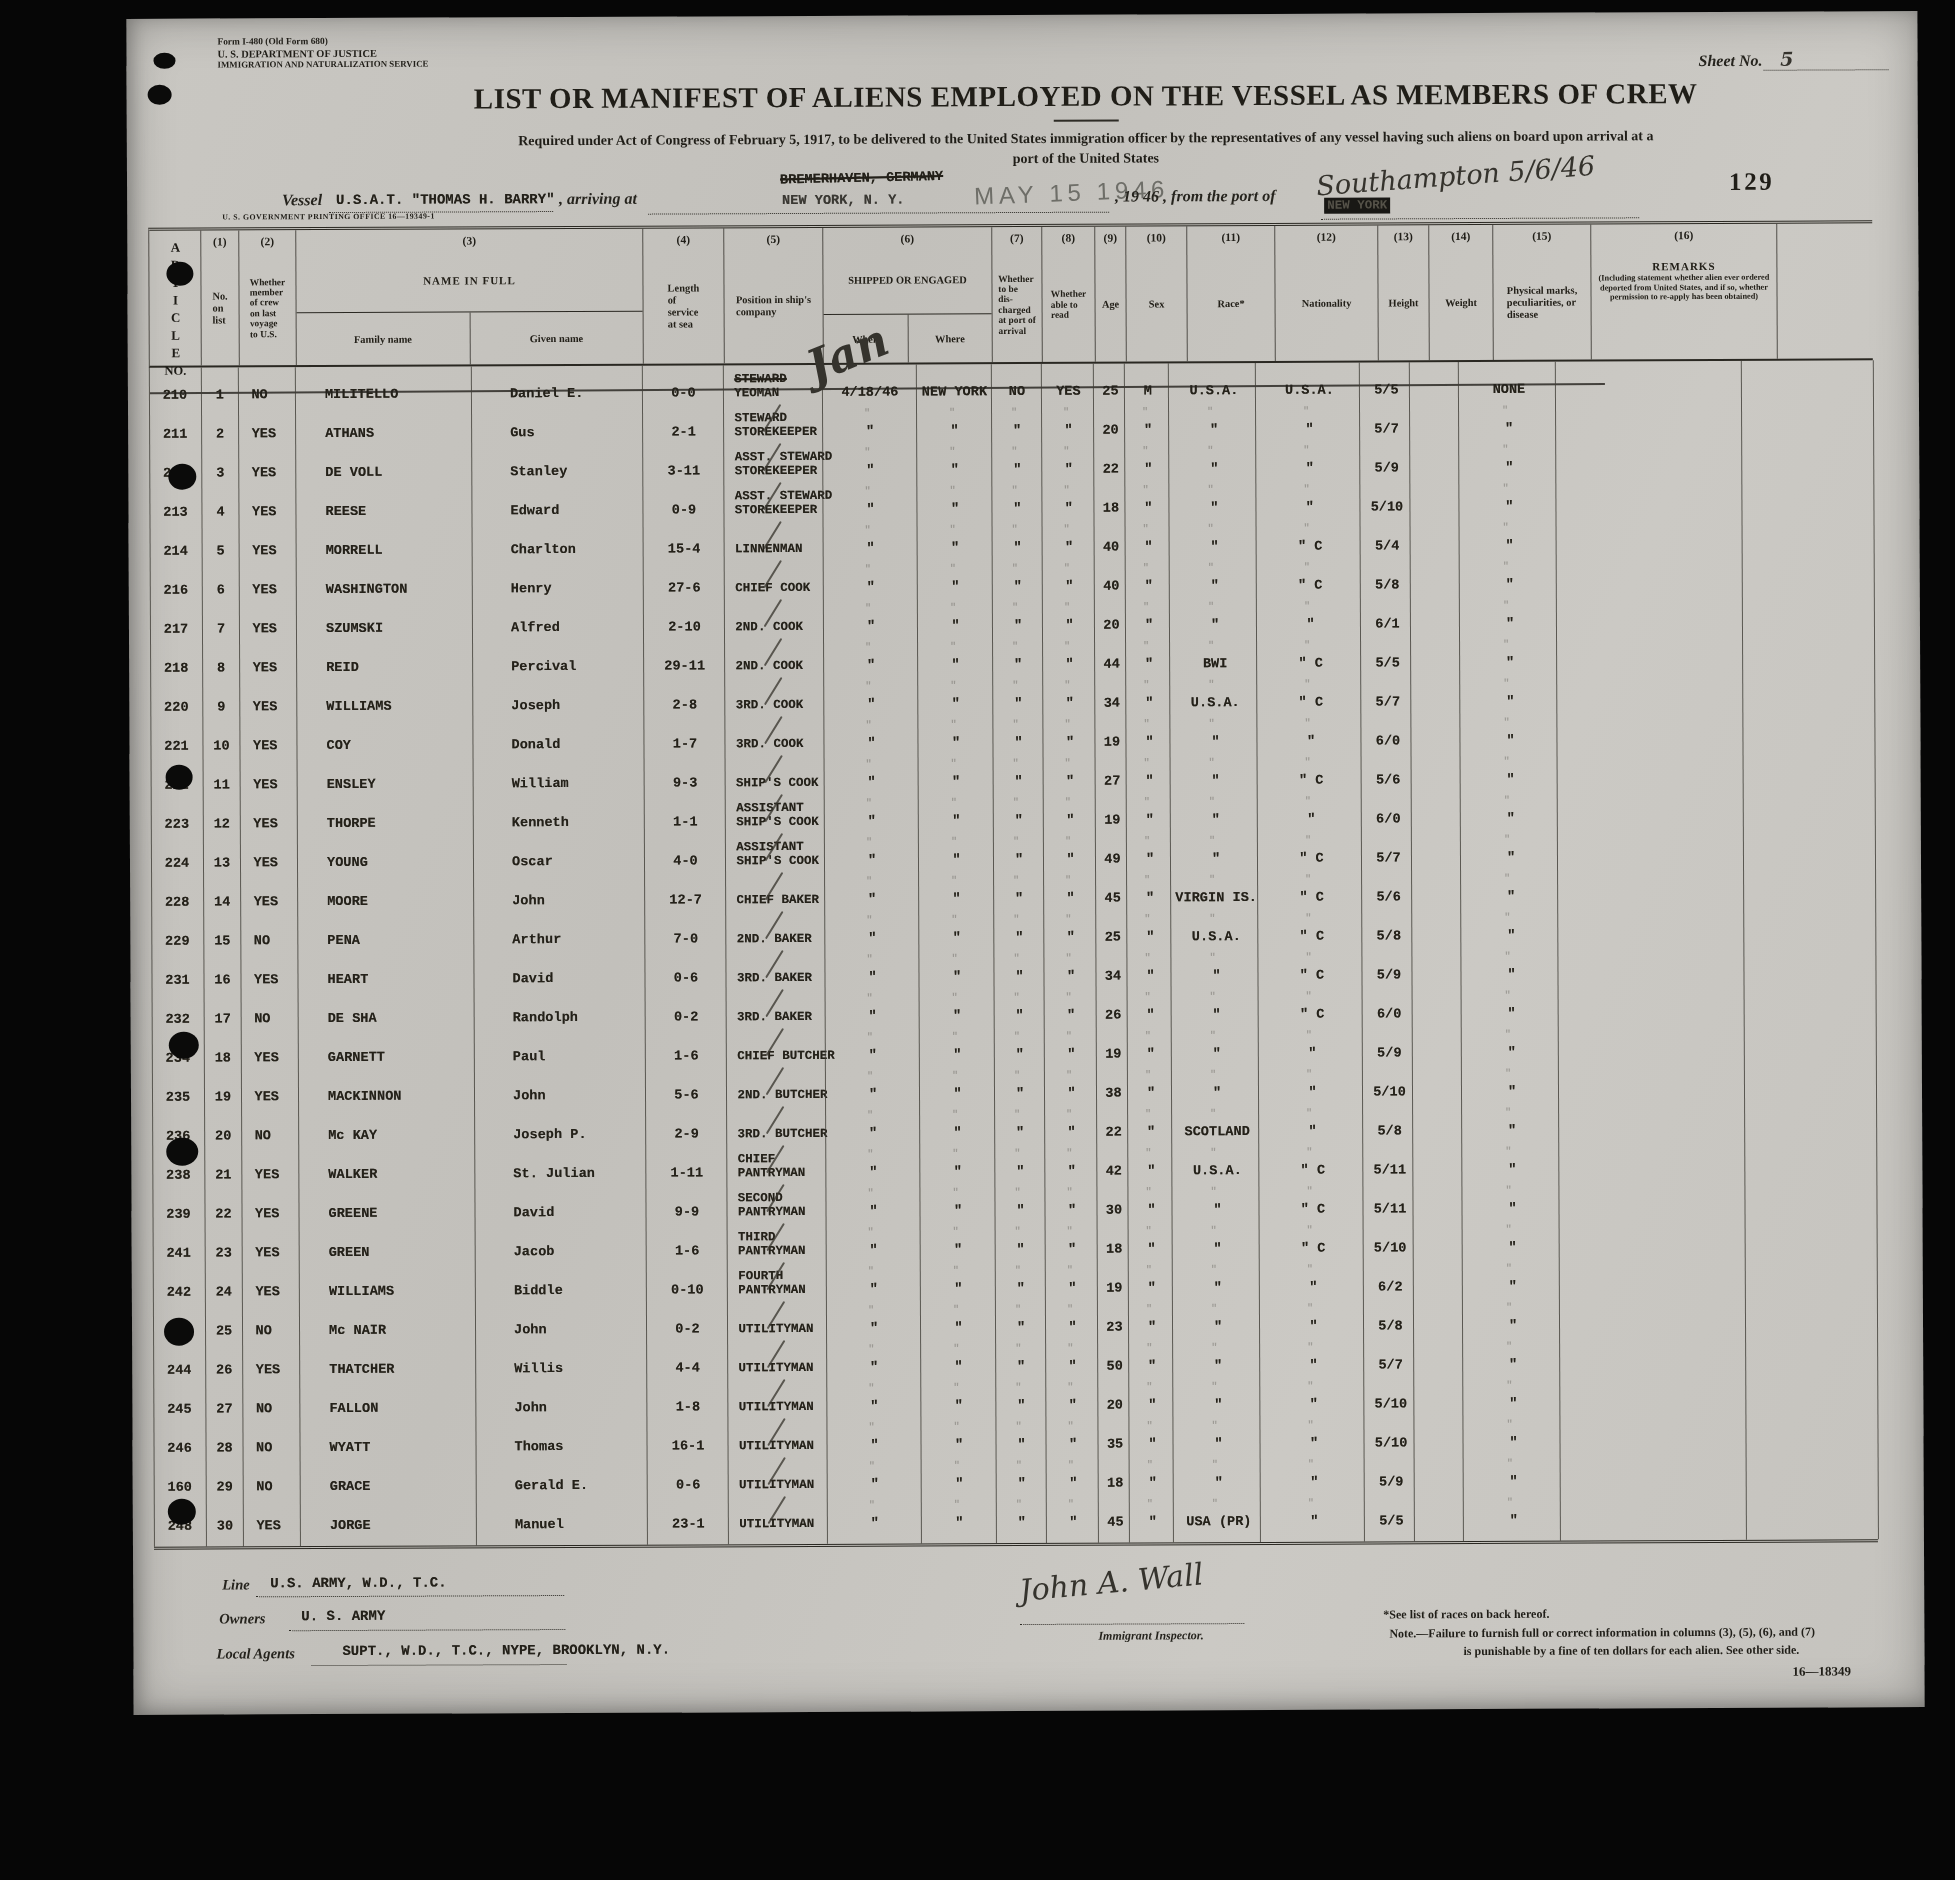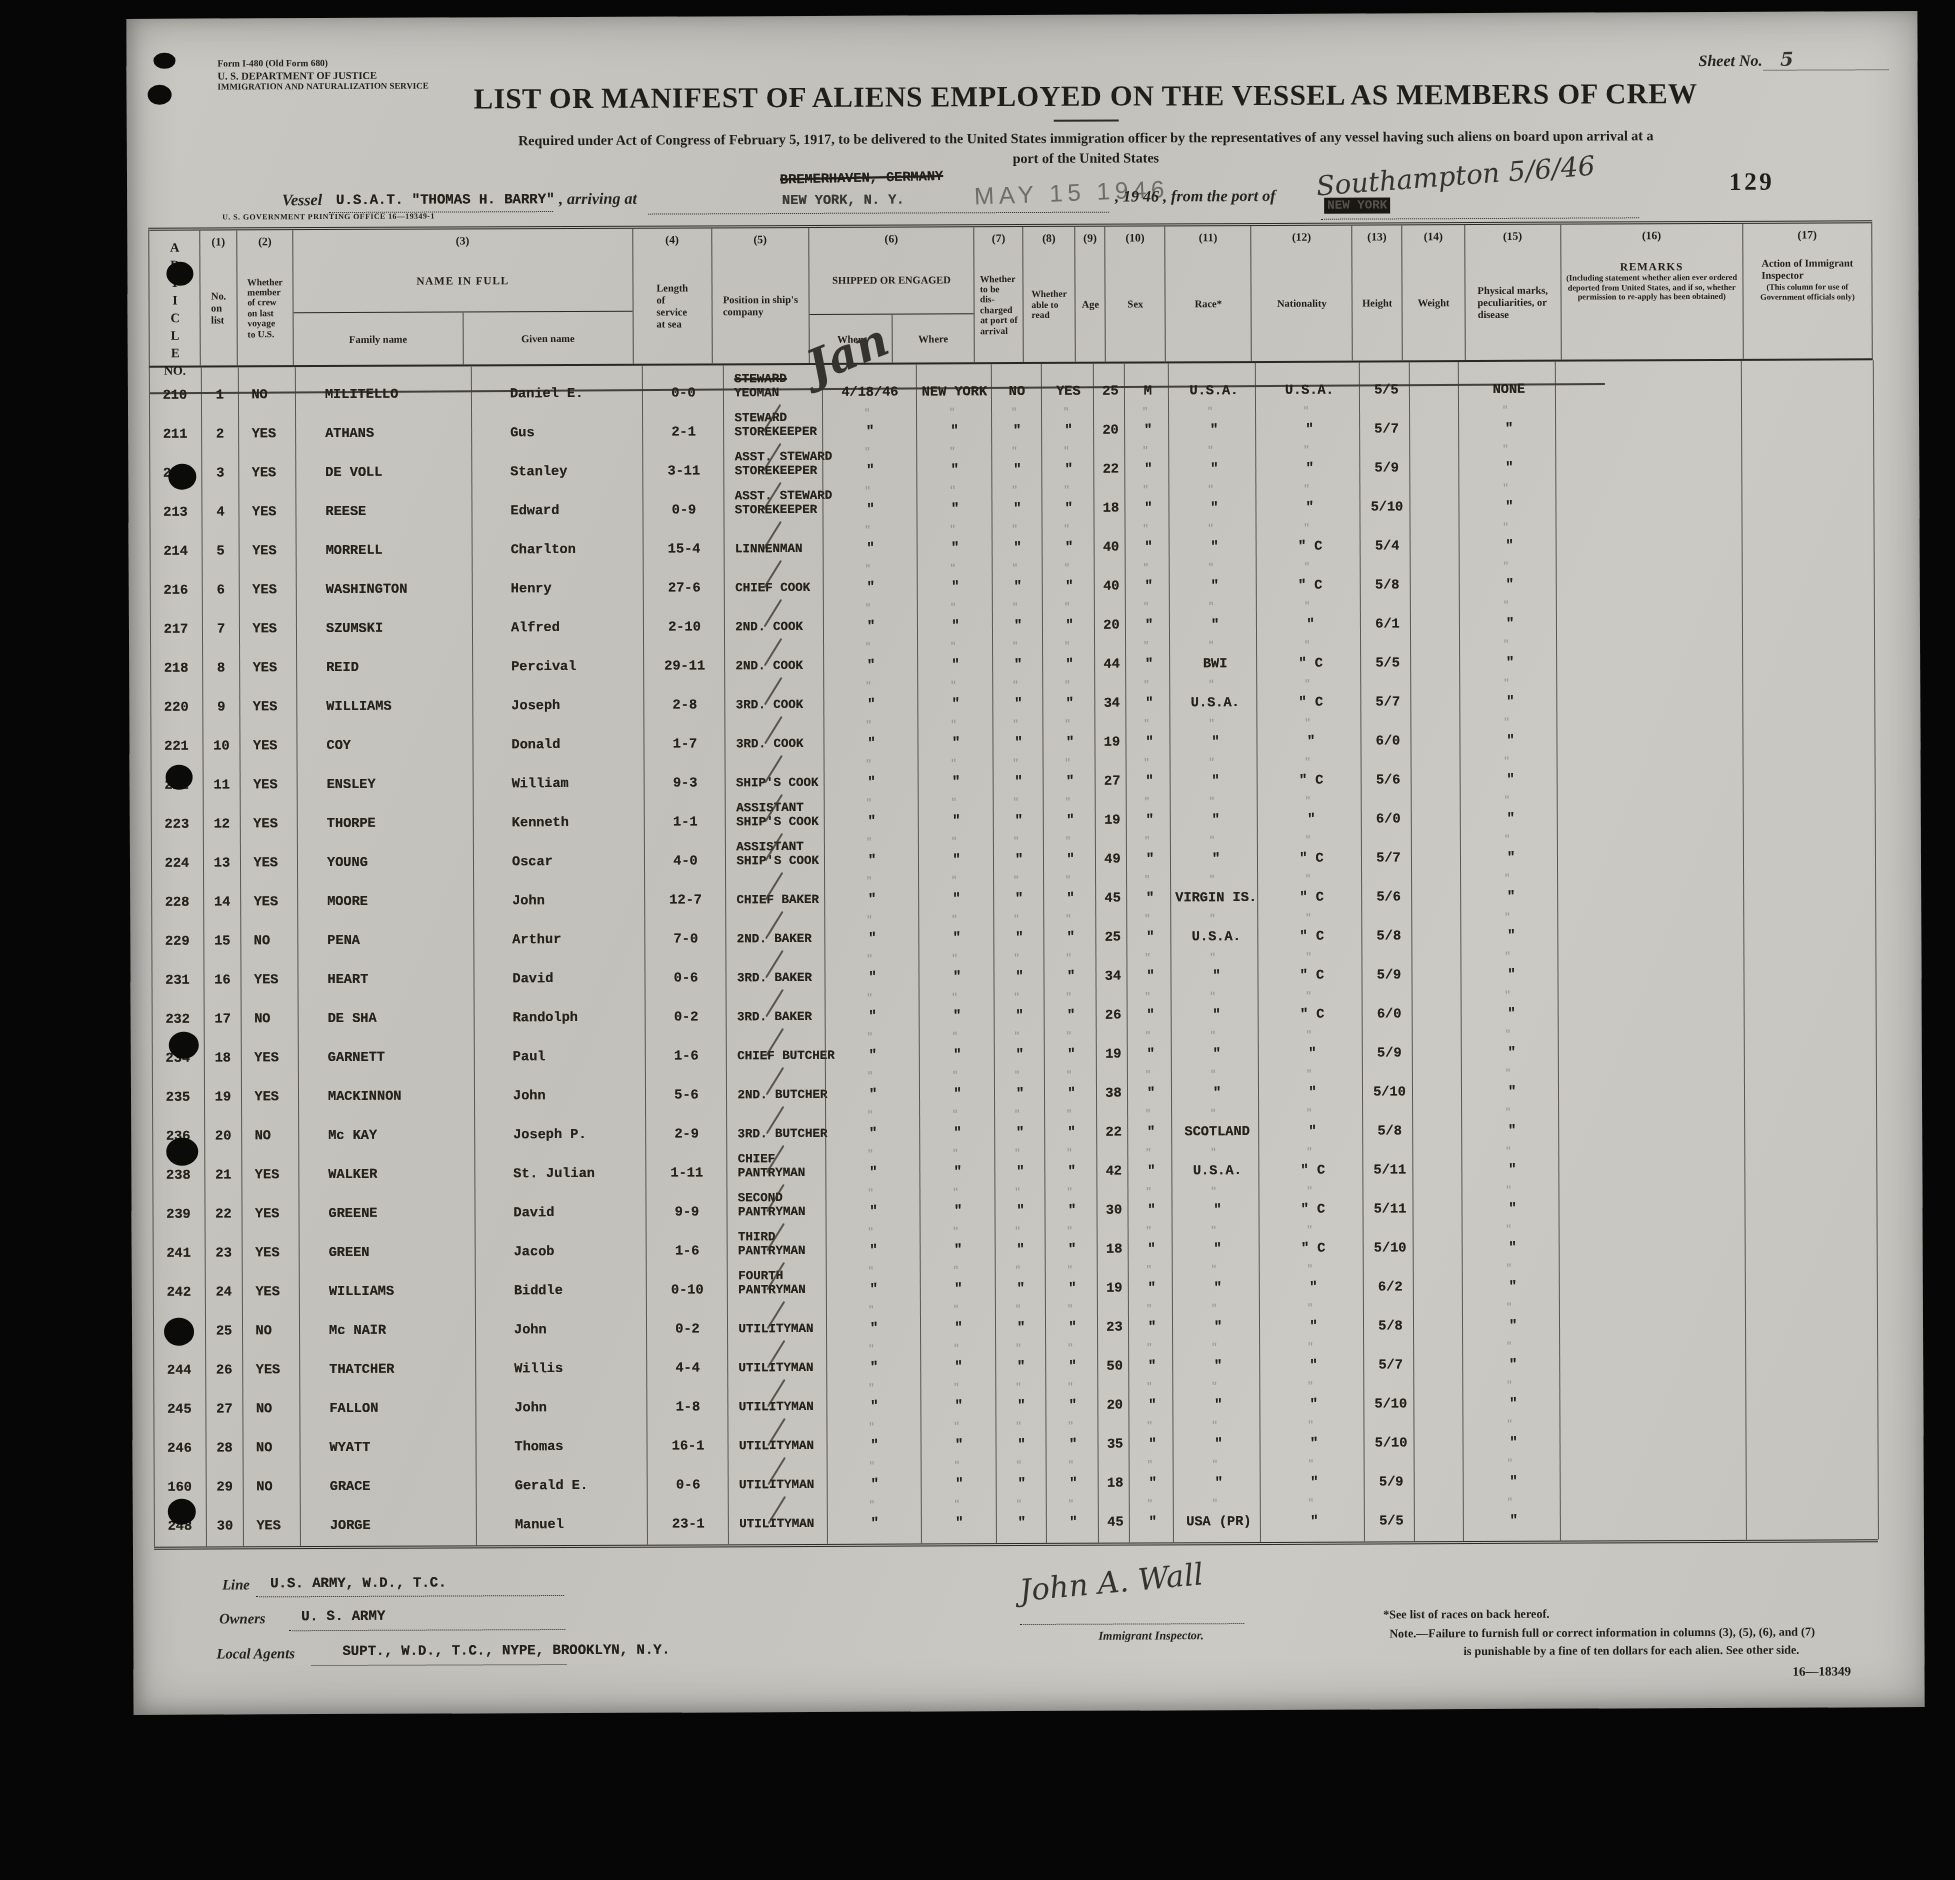--- a/index.html
+++ b/index.html
@@ -68,21 +68,21 @@
          background:rgba(58,55,48,.78);transform:rotate(32deg);}
   .ghost{position:absolute;top:2.6px;font-family:"Liberation Mono",monospace;font-weight:bold;
          font-size:10.4px;color:rgba(45,42,36,.28);}
   .holedot{position:absolute;background:#0b0b0a;border-radius:50%;}
 </style>
 </head>
 <body>
 
 <div id="paper">
 
-  <div class="abs serifb" style="left:91px;top:40px;font-size:9.4px;line-height:11.5px;">
+  <div class="abs serifb" style="left:91px;top:18px;font-size:9.4px;line-height:11.5px;">
     <div>Form I-480 (Old Form 680)</div>
     <div style="font-size:10.4px;">U. S. DEPARTMENT OF JUSTICE</div>
     <div style="font-size:8.9px;">IMMIGRATION AND NATURALIZATION SERVICE</div>
   </div>
 
   <div class="abs" style="left:1572px;top:36px;">
     <span class="ital" style="font-size:16px;">Sheet No.</span>
     <span class="hand" style="font-size:19px;font-weight:bold;margin-left:15.6px;">5</span>
   </div>
   <div class="abs dotl" style="left:1637px;top:58px;width:125px;"></div>
@@ -199,26 +199,20 @@
       <div class="hc w-c15">
         <div class="hnum">(15)</div>
         <div class="hlbl" style="white-space: pre-line;">Physical marks,
 peculiarities, or
 disease</div>
       </div>
       <div class="hc w-c16">
         <div class="hnum">(16)</div>
         <div class="hlbl big" style="flex: initial; padding-top: 15.6px; white-space: pre-line;">REMARKS</div>
         <div class="hlbl hsub" style="white-space: pre-line;">(Including statement whether alien ever ordered deported from United States, and if so, whether permission to re-apply has been obtained)</div>
-      </div>
-      <div class="hc w-c17">
-        <div class="hnum">(17)</div>
-        <div class="hlbl" style="flex: initial; padding-top: 13.6px; white-space: pre-line;">Action of Immigrant
-Inspector</div>
-        <div class="hlbl hsub" style="white-space: pre-line;">(This column for use of Government officials only)</div>
       </div>
     </div>
     <div id="tbody">
         <div class="brow struck">
     <div class="bc">210</div>
     <div class="bc">1</div>
     <div class="bc t-l pad24">NO</div>
     <div class="bc t-l pad55">MILITELLO</div>
     <div class="bc t-l pad72">Daniel E.</div>
     <div class="bc">0-0</div>

